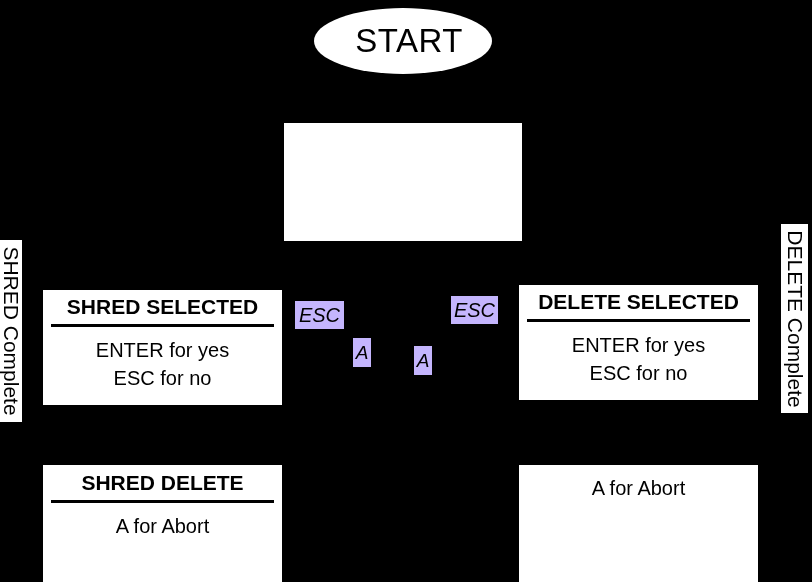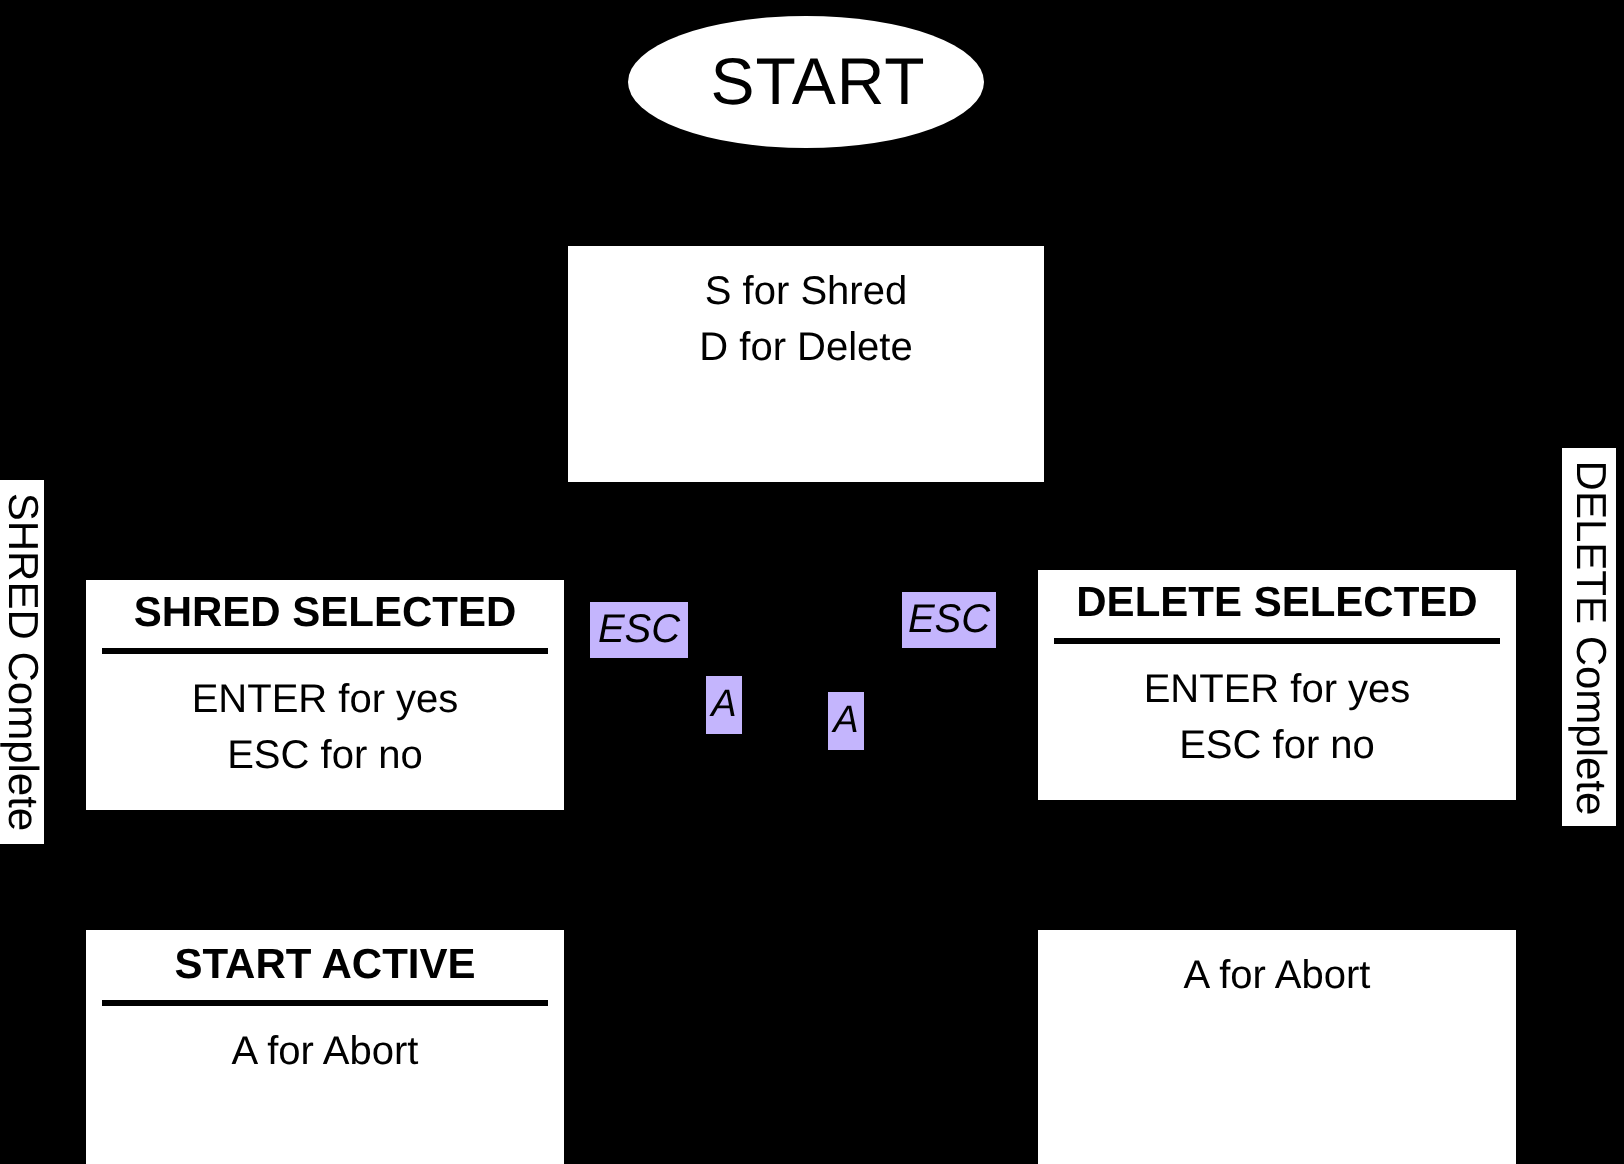--- a/index.html
+++ b/index.html
@@ -103,38 +103,36 @@
 </head>
 <body>
 
 <div id="canvas">
 
   <div class="start-node" style="left:314px; top:8px; width:178px; height:66px;">
     <span class="start-label">START</span>
   </div>
 
   <div class="state-box" style="left:284px; top:123px; width:238px; height:118px;">
-    <div class="state-body">S for Shred
-D for Delete</div>
   </div>
 
   <div class="state-box" style="left:43px; top:290px; width:239px; height:115px;">
     <div class="state-title state-title-rule" style="height:37px;">SHRED SELECTED</div>
     <div class="state-body">ENTER for yes
 ESC for no</div>
   </div>
 
   <div class="state-box" style="left:519px; top:285px; width:239px; height:115px;">
     <div class="state-title state-title-rule" style="height:37px;">DELETE SELECTED</div>
     <div class="state-body">ENTER for yes
 ESC for no</div>
   </div>
 
   <div class="state-box" style="left:43px; top:465px; width:239px; height:125px;">
-    <div class="state-title state-title-rule" style="height:38px;">START ACTIVE</div>
+    <div class="state-title state-title-rule" style="height:38px;">SHRED DELETE</div>
     <div class="state-body">A for Abort</div>
   </div>
 
   <div class="state-box" style="left:519px; top:465px; width:239px; height:125px;">
     <div class="state-body">A for Abort</div>
   </div>
 
   <div class="edge-label" style="left:295px; top:301px; width:49px; height:28px;">ESC</div>
 
   <div class="edge-label" style="left:451px; top:296px; width:47px; height:28px;">ESC</div>

